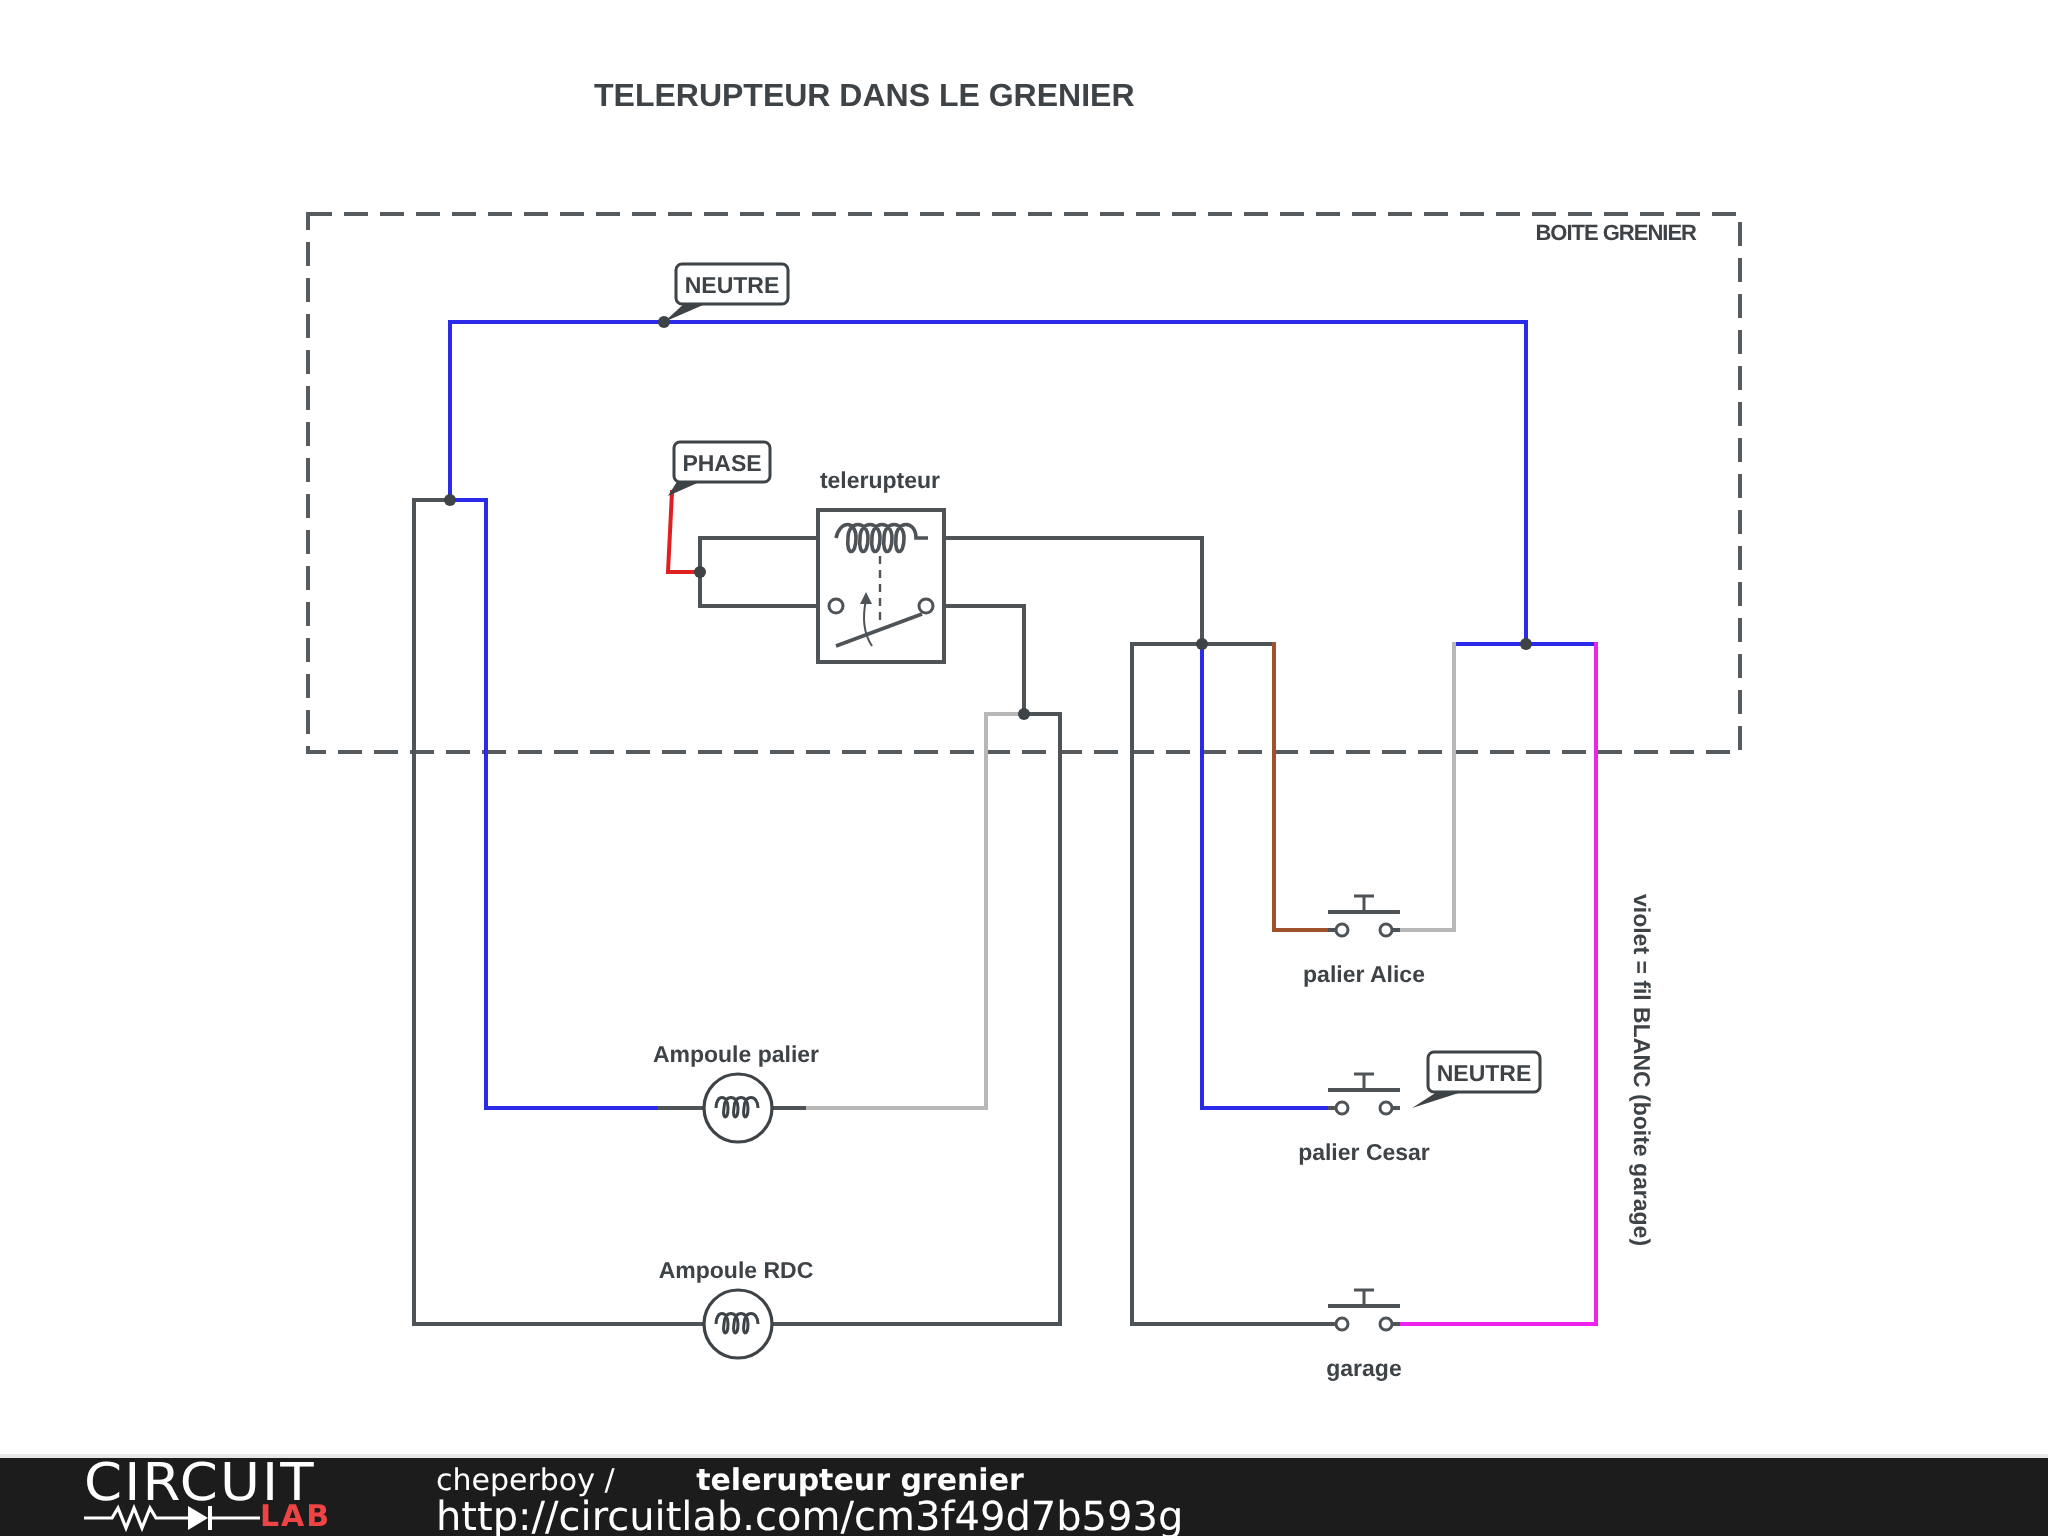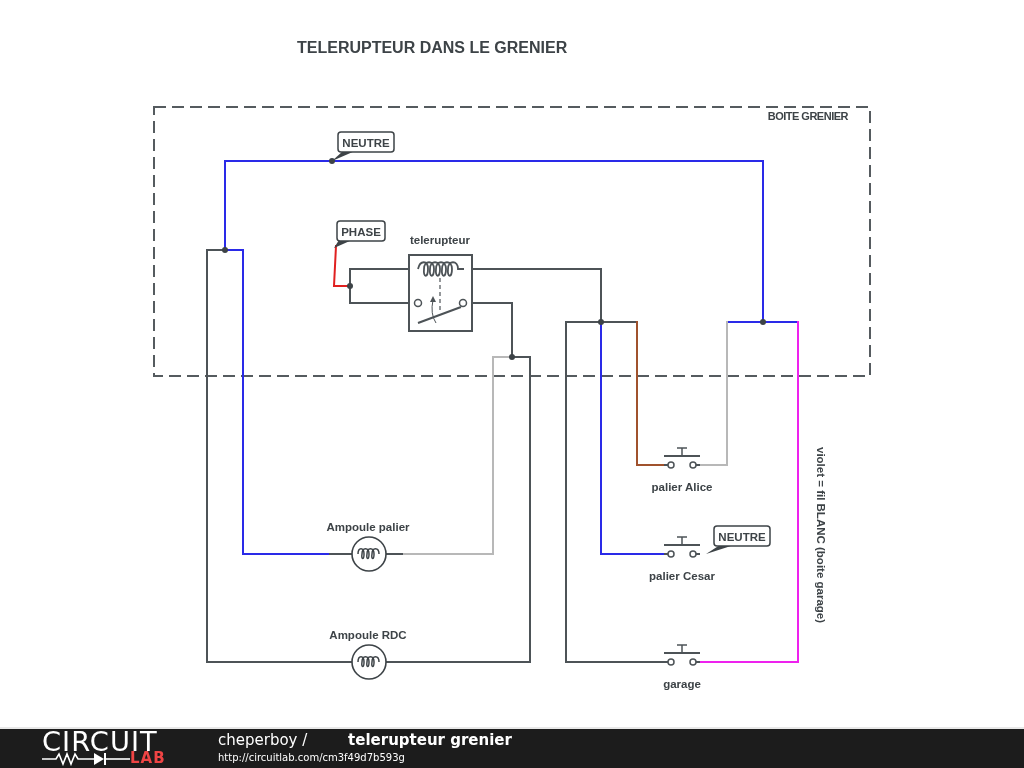--- a/index.html
+++ b/index.html
@@ -32,21 +32,21 @@
       font-family: "DejaVu Sans", sans-serif; color:#ef4444; line-height: 15px; letter-spacing: 1px;
     }
     .logo-svg { position: absolute; left: 0; top: 22px; }
     .credit {
       position: absolute; left: 218px; top: 2px; font-size: 15px; line-height: 18px;
       font-family: "DejaVu Sans", sans-serif;
     }
     .credit .author { }
     .credit .sep { }
     .credit .name { font-weight: bold; margin-left: 36px; }
-    .url { position: absolute; left: 218px; top: 20px; font-size: 10px; line-height: 18px; font-family: "DejaVu Sans", sans-serif; }
+    .url { position: absolute; left: 218px; top: 20px; font-size: 20px; line-height: 18px; font-family: "DejaVu Sans", sans-serif; }
   </style>
 </head>
 <body>
 
 <svg id="canvas" width="1024" height="727" viewBox="0 0 1024 727">
 
   <text class="lbl title" x="297" y="53">TELERUPTEUR DANS LE GRENIER</text>
 
   <rect x="154" y="107" width="716" height="269" fill="none" stroke="#555b5f" stroke-width="2" stroke-dasharray="12,6"></rect>
   <text class="lbl box" x="848" y="120" text-anchor="end">BOITE GRENIER</text>

